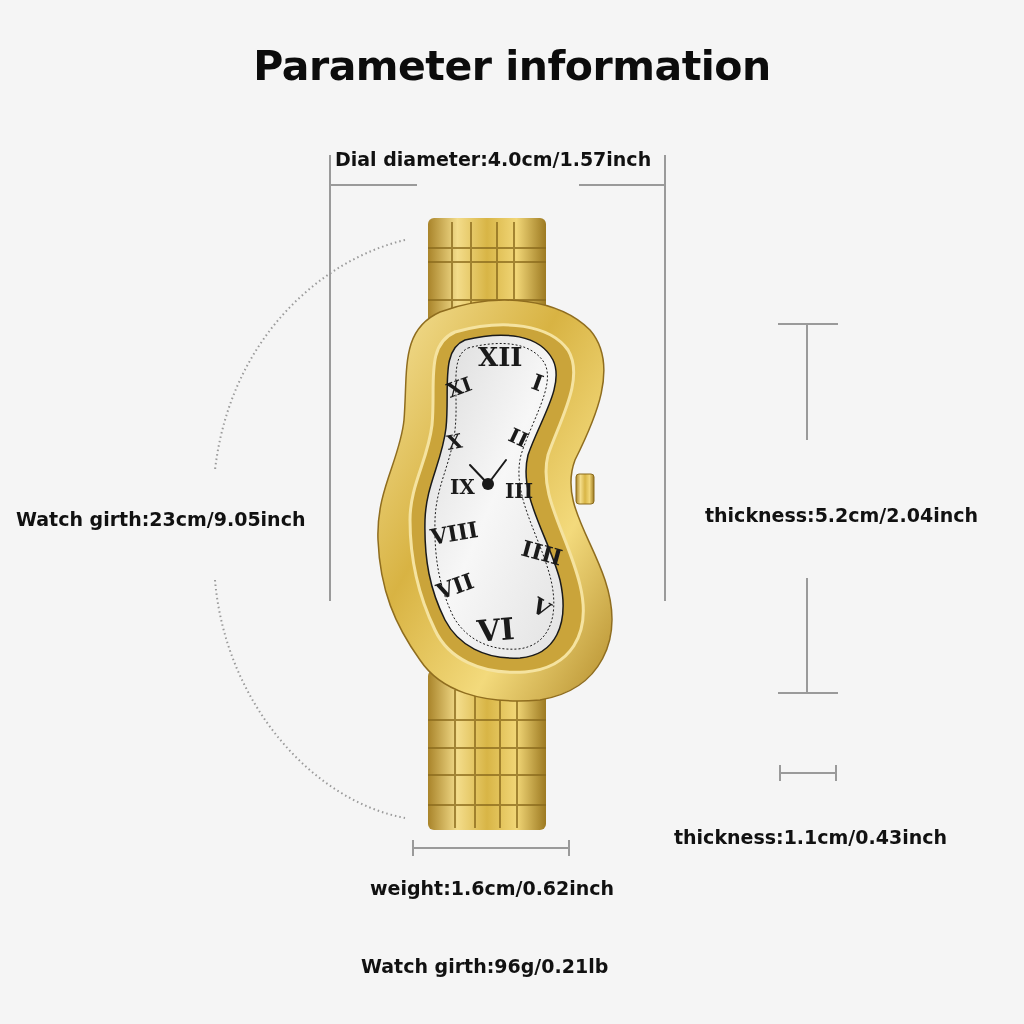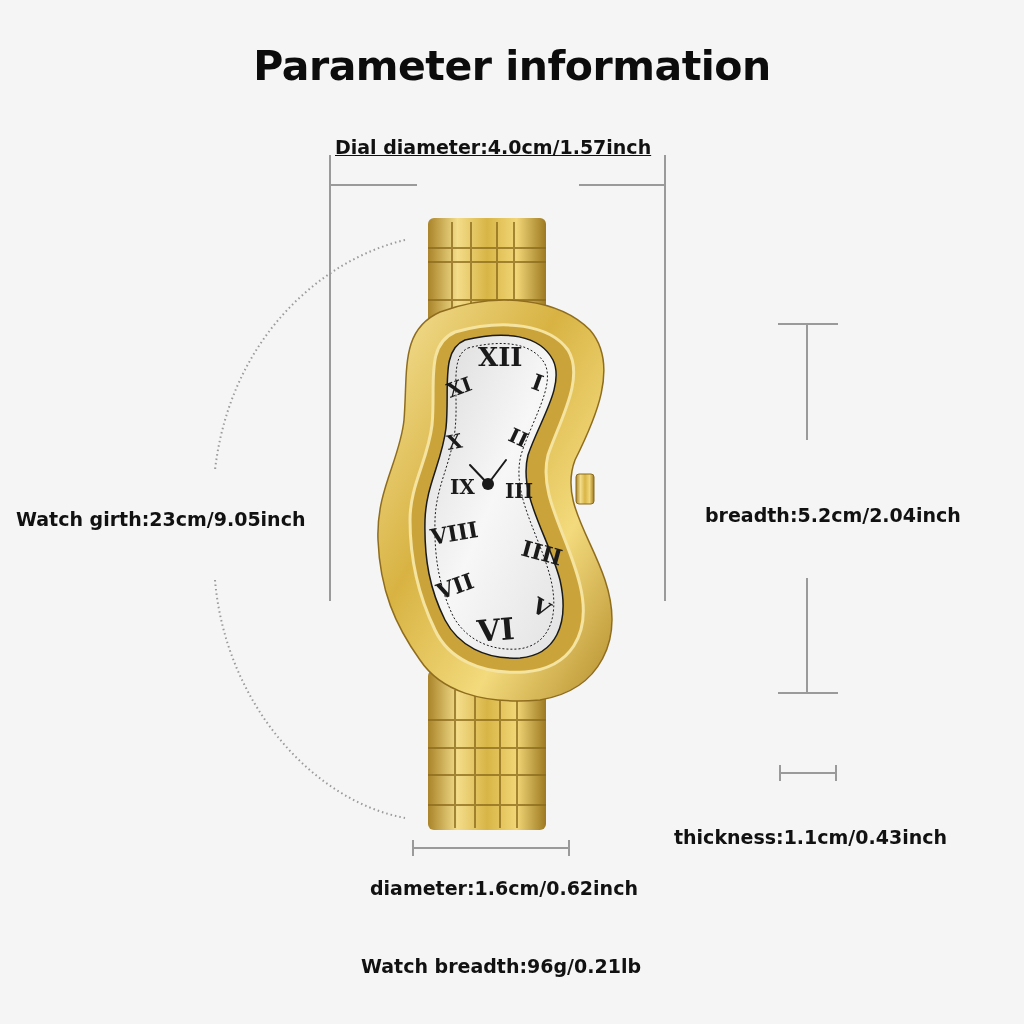--- a/index.html
+++ b/index.html
@@ -23,41 +23,41 @@
 </style>
 </head>
 <body>
 
 <div class="title">Parameter information</div>
 
 <div class="line" style="left:329px; top:155px; width:2px; height:446px;"></div>
 <div class="line" style="left:664px; top:155px; width:2px; height:446px;"></div>
 <div class="line" style="left:329px; top:184px; width:88px; height:2px;"></div>
 <div class="line" style="left:579px; top:184px; width:87px; height:2px;"></div>
-<div class="label" style="left:335px; top:136px;text-decoration:underline;">Dial diameter:4.0cm/1.57inch</div>
+<div class="label" style="left:335px; top:148px;">Dial diameter:4.0cm/1.57inch</div>
 
 <div class="line" style="left:778px; top:323px; width:60px; height:2px;"></div>
 <div class="line" style="left:806px; top:323px; width:2px; height:117px;"></div>
 <div class="line" style="left:806px; top:578px; width:2px; height:115px;"></div>
 <div class="line" style="left:778px; top:692px; width:60px; height:2px;"></div>
-<div class="label" style="left:705px; top:504px;">breadth:5.2cm/2.04inch</div>
+<div class="label" style="left:705px; top:504px;">thickness:5.2cm/2.04inch</div>
 
 <div class="line" style="left:779px; top:772px; width:58px; height:2px;"></div>
 <div class="line" style="left:779px; top:765px; width:2px; height:16px;"></div>
 <div class="line" style="left:835px; top:765px; width:2px; height:16px;"></div>
 <div class="label" style="left:674px; top:794px;margin-top:32px;">thickness:1.1cm/0.43inch</div>
 
 <div class="line" style="left:412px; top:847px; width:158px; height:2px;"></div>
 <div class="line" style="left:412px; top:840px; width:2px; height:16px;"></div>
 <div class="line" style="left:568px; top:840px; width:2px; height:16px;"></div>
-<div class="label" style="left:370px; top:877px;">diameter:1.6cm/0.62inch</div>
+<div class="label" style="left:370px; top:877px;">weight:1.6cm/0.62inch</div>
 
 <div class="label" style="left:16px; top:508px;">Watch girth:23cm/9.05inch</div>
 
-<div class="label" style="left:361px; top:955px;">Watch breadth:96g/0.21lb</div>
+<div class="label" style="left:361px; top:955px;">Watch girth:96g/0.21lb</div>
 
 <svg class="art" width="1024" height="1024" viewBox="0 0 1024 1024">
   <defs>
     <linearGradient id="gold" x1="0" y1="0" x2="1" y2="0">
       <stop offset="0" stop-color="#a9842a"></stop>
       <stop offset="0.25" stop-color="#f3dc8a"></stop>
       <stop offset="0.5" stop-color="#d8b546"></stop>
       <stop offset="0.75" stop-color="#f1d677"></stop>
       <stop offset="1" stop-color="#9d7a22"></stop>
     </linearGradient>

